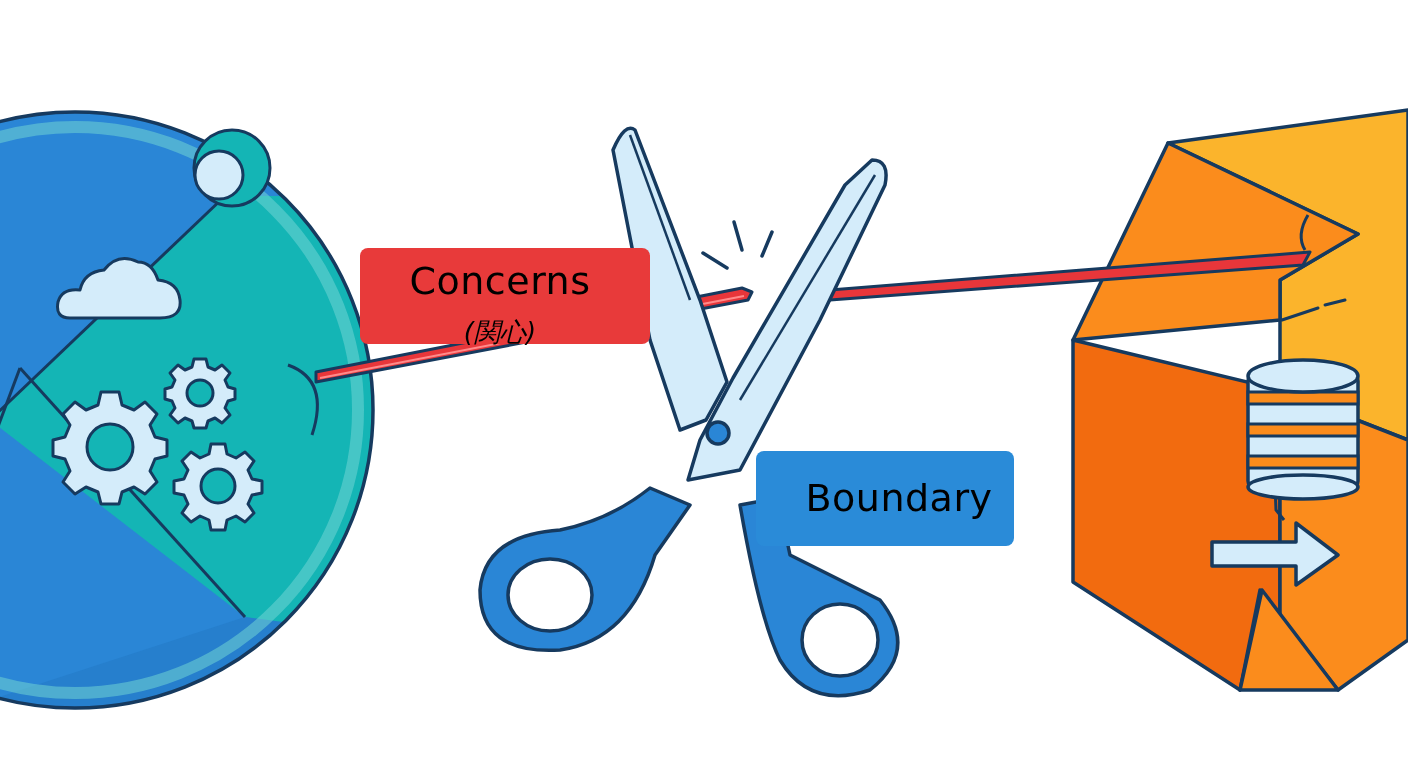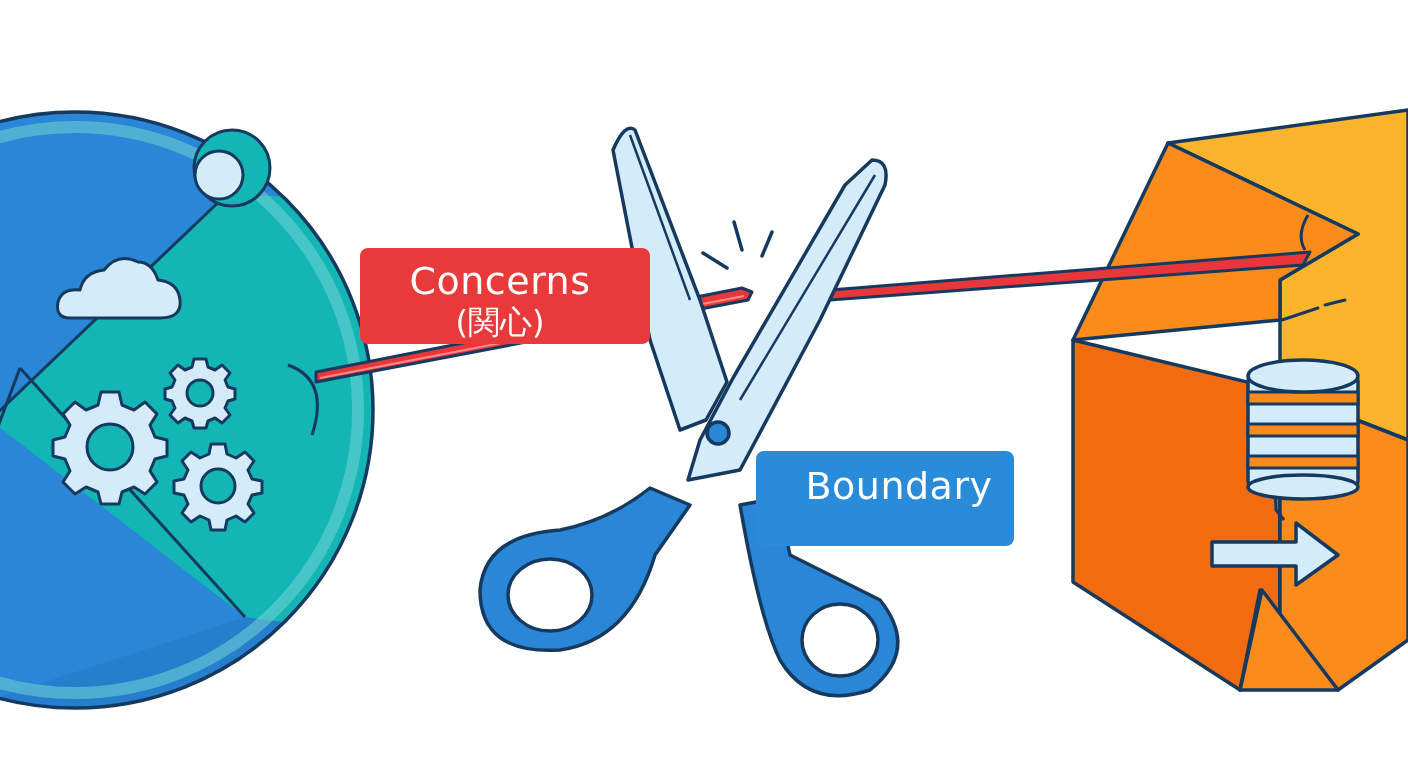--- a/index.html
+++ b/index.html
@@ -5,35 +5,35 @@
   html, body { margin: 0; padding: 0; }
   body {
     width: 1408px; height: 768px; overflow: hidden;
     background: #ffffff;
     font-family: "DejaVu Sans", "Liberation Sans", sans-serif;
     position: relative;
   }
   #scene { position: absolute; left: 0; top: 0; width: 1408px; height: 768px; }
   .label {
     position: absolute;
-    color: #ffffff;
+    color: #000000;
     text-align: center;
     line-height: 1;
     border-radius: 8px;
     box-sizing: border-box;
   }
   .label .en { display: block; font-size: 38px; font-weight: 500; letter-spacing: 0.5px; }
-  .label .ja { display: block; font-size: 32px; margin-top: 6px; }
+  .label .ja { display: block; font-size: 26px; margin-top: 19px; font-style: italic; }
   #label-concerns {
     left: 360px; top: 248px; width: 290px; height: 96px;
     background: #e83a3a; padding-top: 14px; padding-right: 10px;
   }
   #label-boundary {
     left: 756px; top: 451px; width: 258px; height: 95px;
-    background: #2a8bd8; padding-top: 16px; padding-left: 28px;
+    background: #2a8bd8; padding-top: 28px; padding-left: 28px;
   }
 </style>
 </head>
 <body>
 
 <svg id="scene" viewBox="0 0 1408 768" xmlns="http://www.w3.org/2000/svg">
   <defs>
     <clipPath id="circleClip">
         <circle cx="75" cy="410" r="298"></circle>
       </clipPath>

